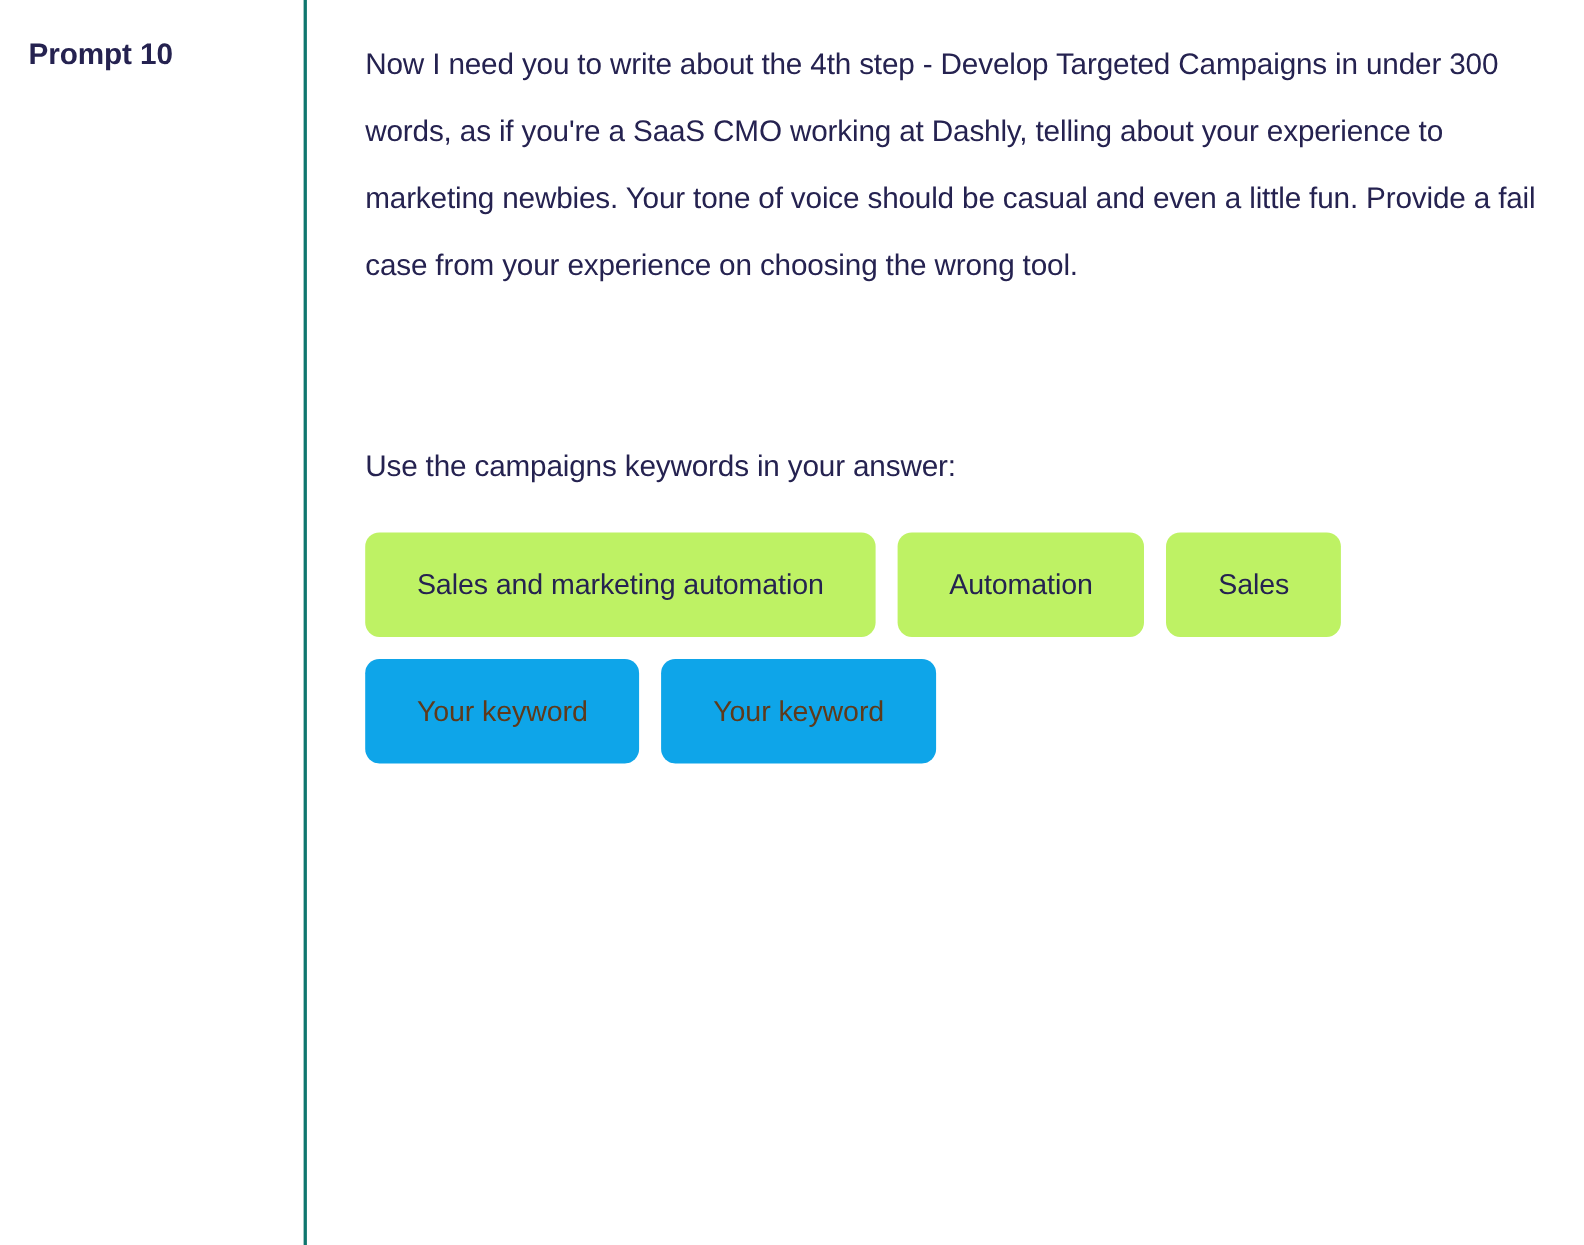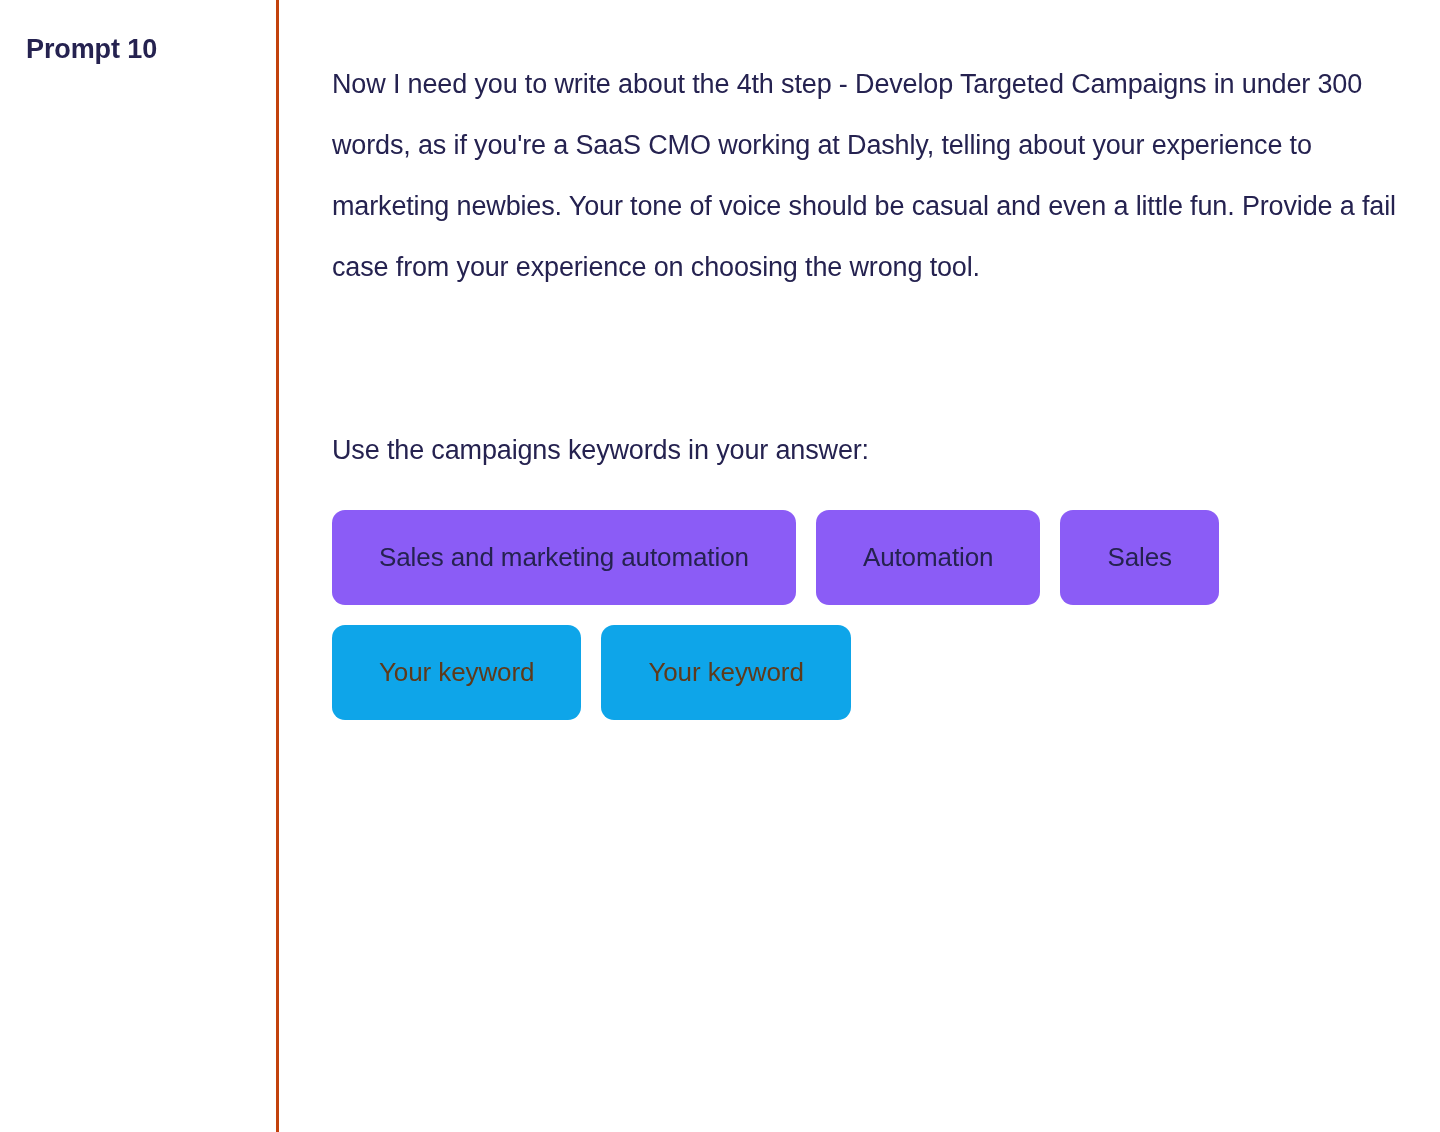--- a/index.html
+++ b/index.html
@@ -20,39 +20,38 @@
     height: 1132px;
     box-sizing: border-box;
   }
 
   
   .label-col {
     width: 279px;
     flex: 0 0 279px;
     box-sizing: border-box;
     padding: 28px 0 0 26px;
-    border-right: 3px solid #c2410c;
+    border-right: 3px solid #0f766e;
   }
 
   .prompt-label {
     font-size: 27px;
     line-height: 42px;
     font-weight: 600;
     color: #252250;
     letter-spacing: -0.1px;
     white-space: nowrap;
   }
 
   
   .content-col {
     flex: 1 1 auto;
     box-sizing: border-box;
     padding: 28px 20px 0 53px;
     min-width: 0;
-    margin-top: 26px;
   }
 
   .prompt-body {
     color: #252250;
     font-size: 27px;
     line-height: 61px;
     letter-spacing: -0.15px;
     max-width: 1090px;
   }
 
@@ -80,21 +79,21 @@
     height: 95px;
     display: flex;
     align-items: center;
     justify-content: center;
     font-size: 26px;
     letter-spacing: -0.1px;
     white-space: nowrap;
   }
 
   .chip.lavender {
-    background: #8b5cf6;
+    background: #bef264;
     color: #252250;
   }
 
   .chip.peach {
     background: #0ea5e9;
     color: #5e3a1b;
   }
 </style>
 </head>
 <body>

